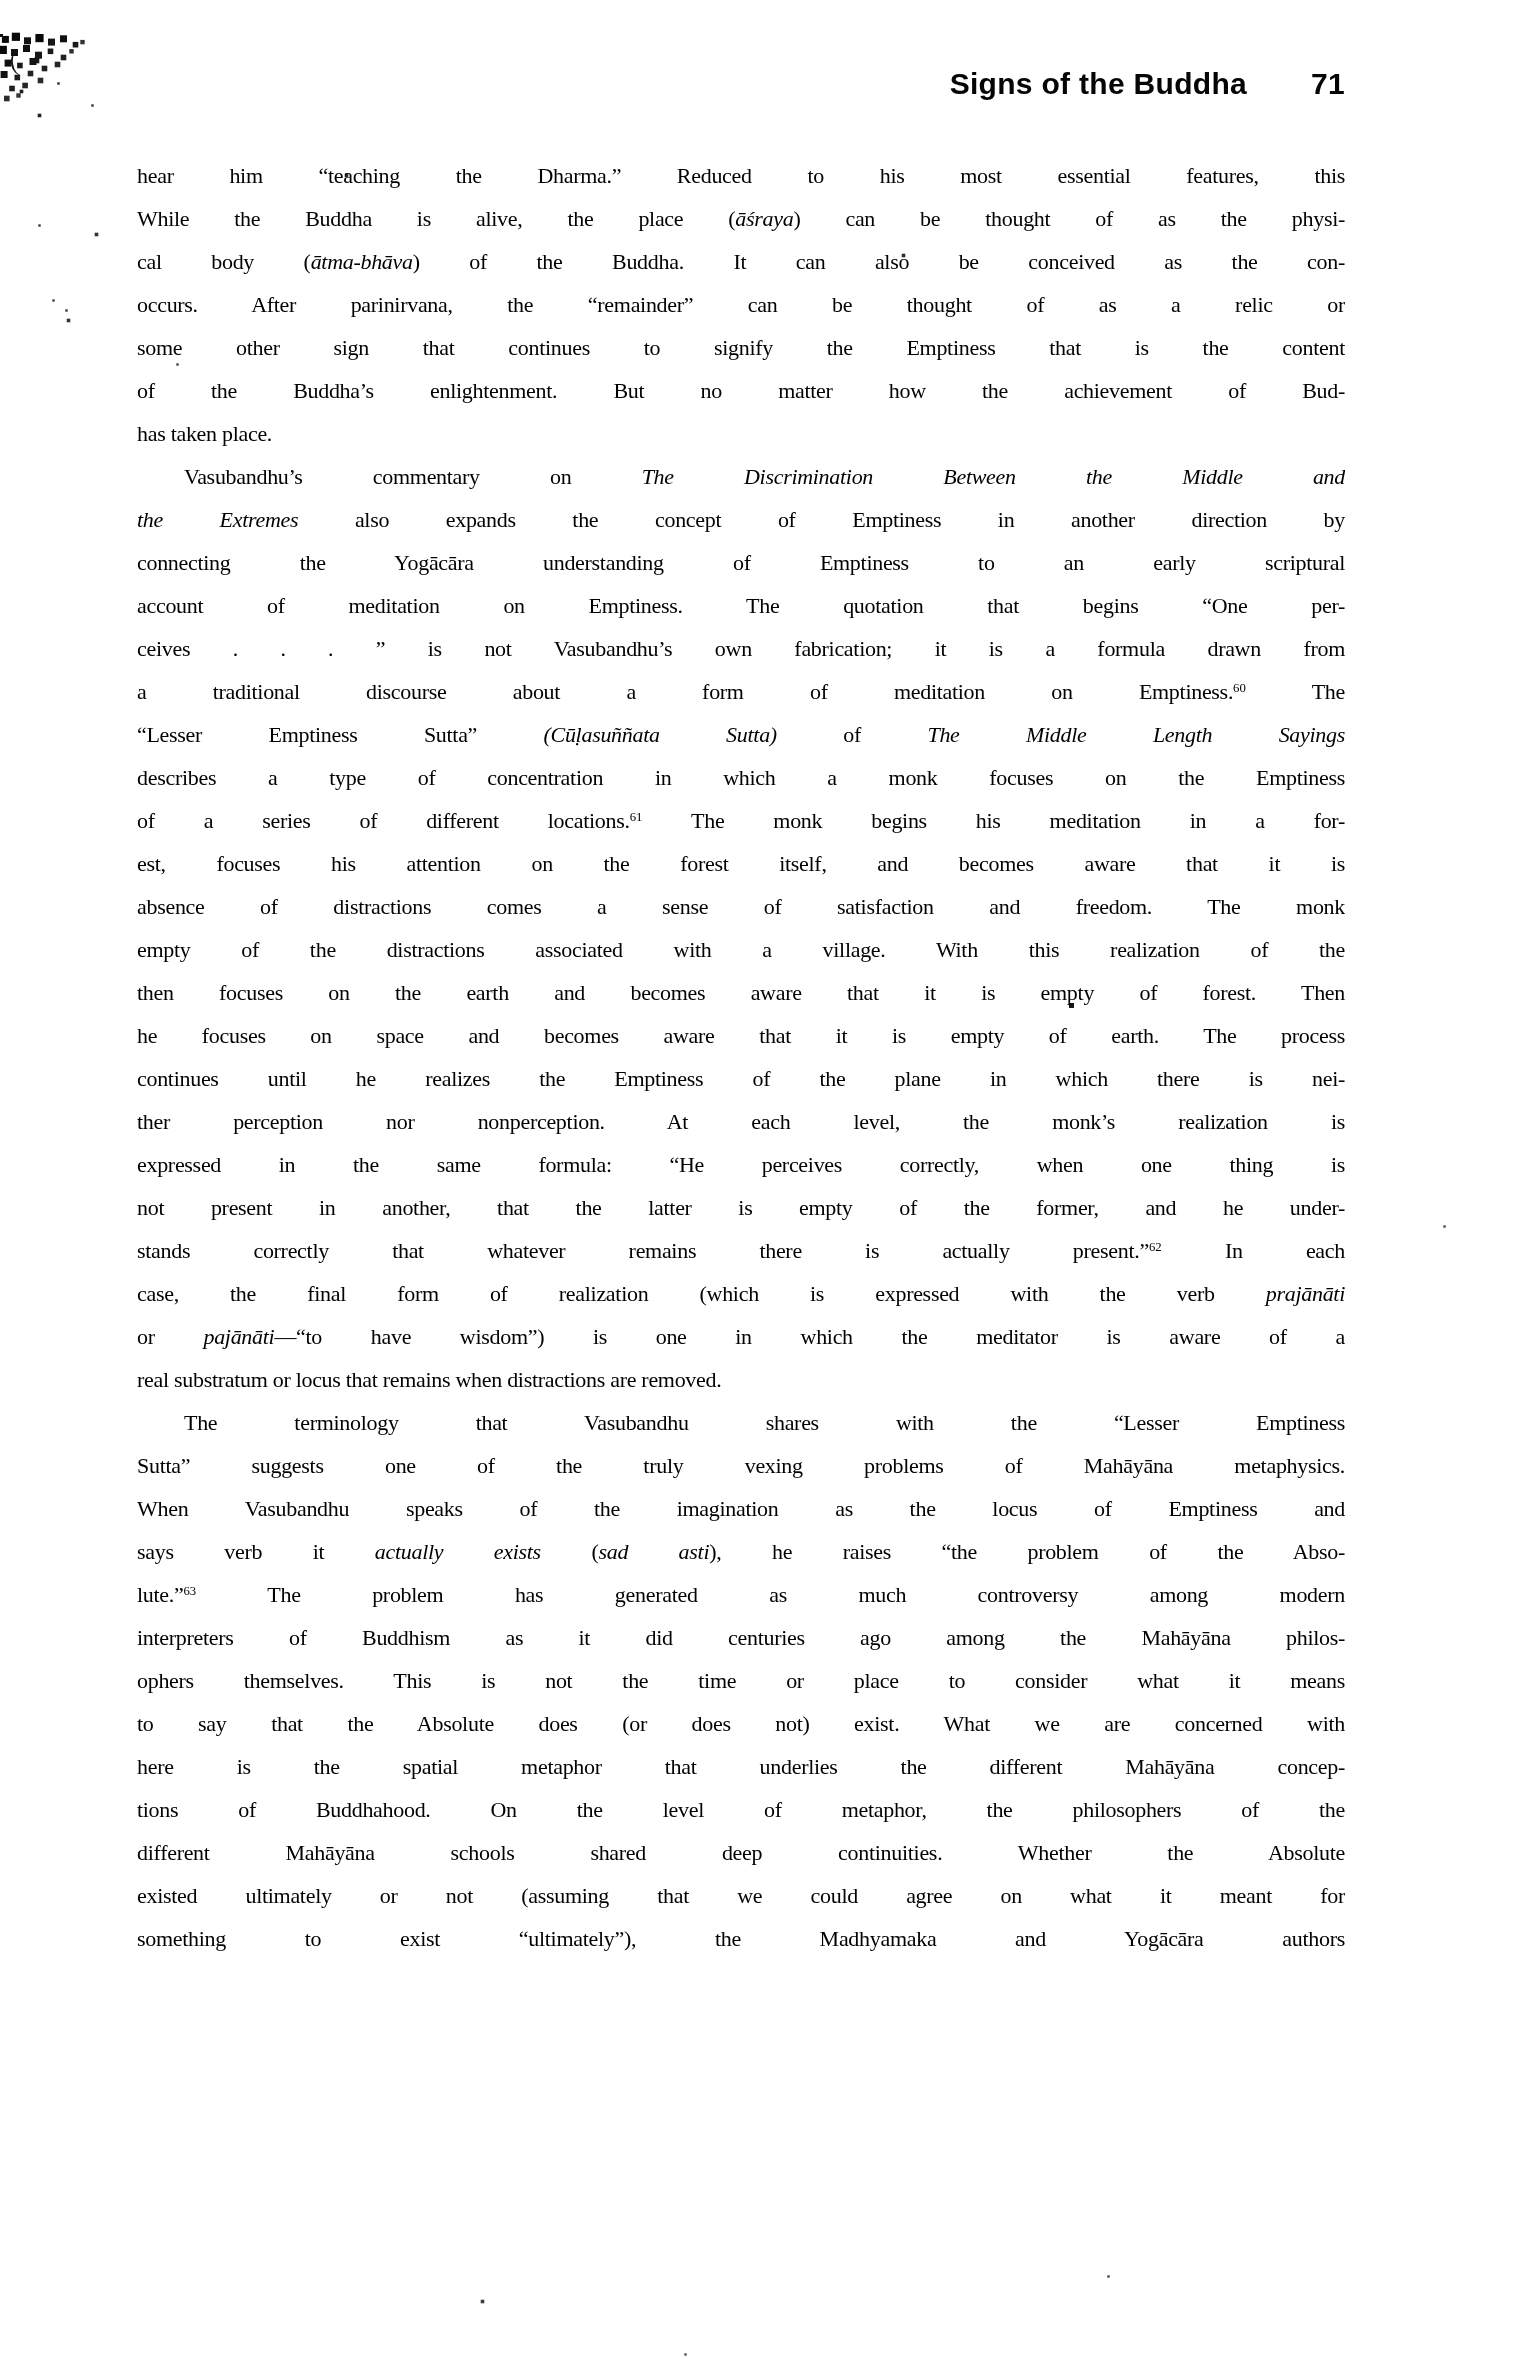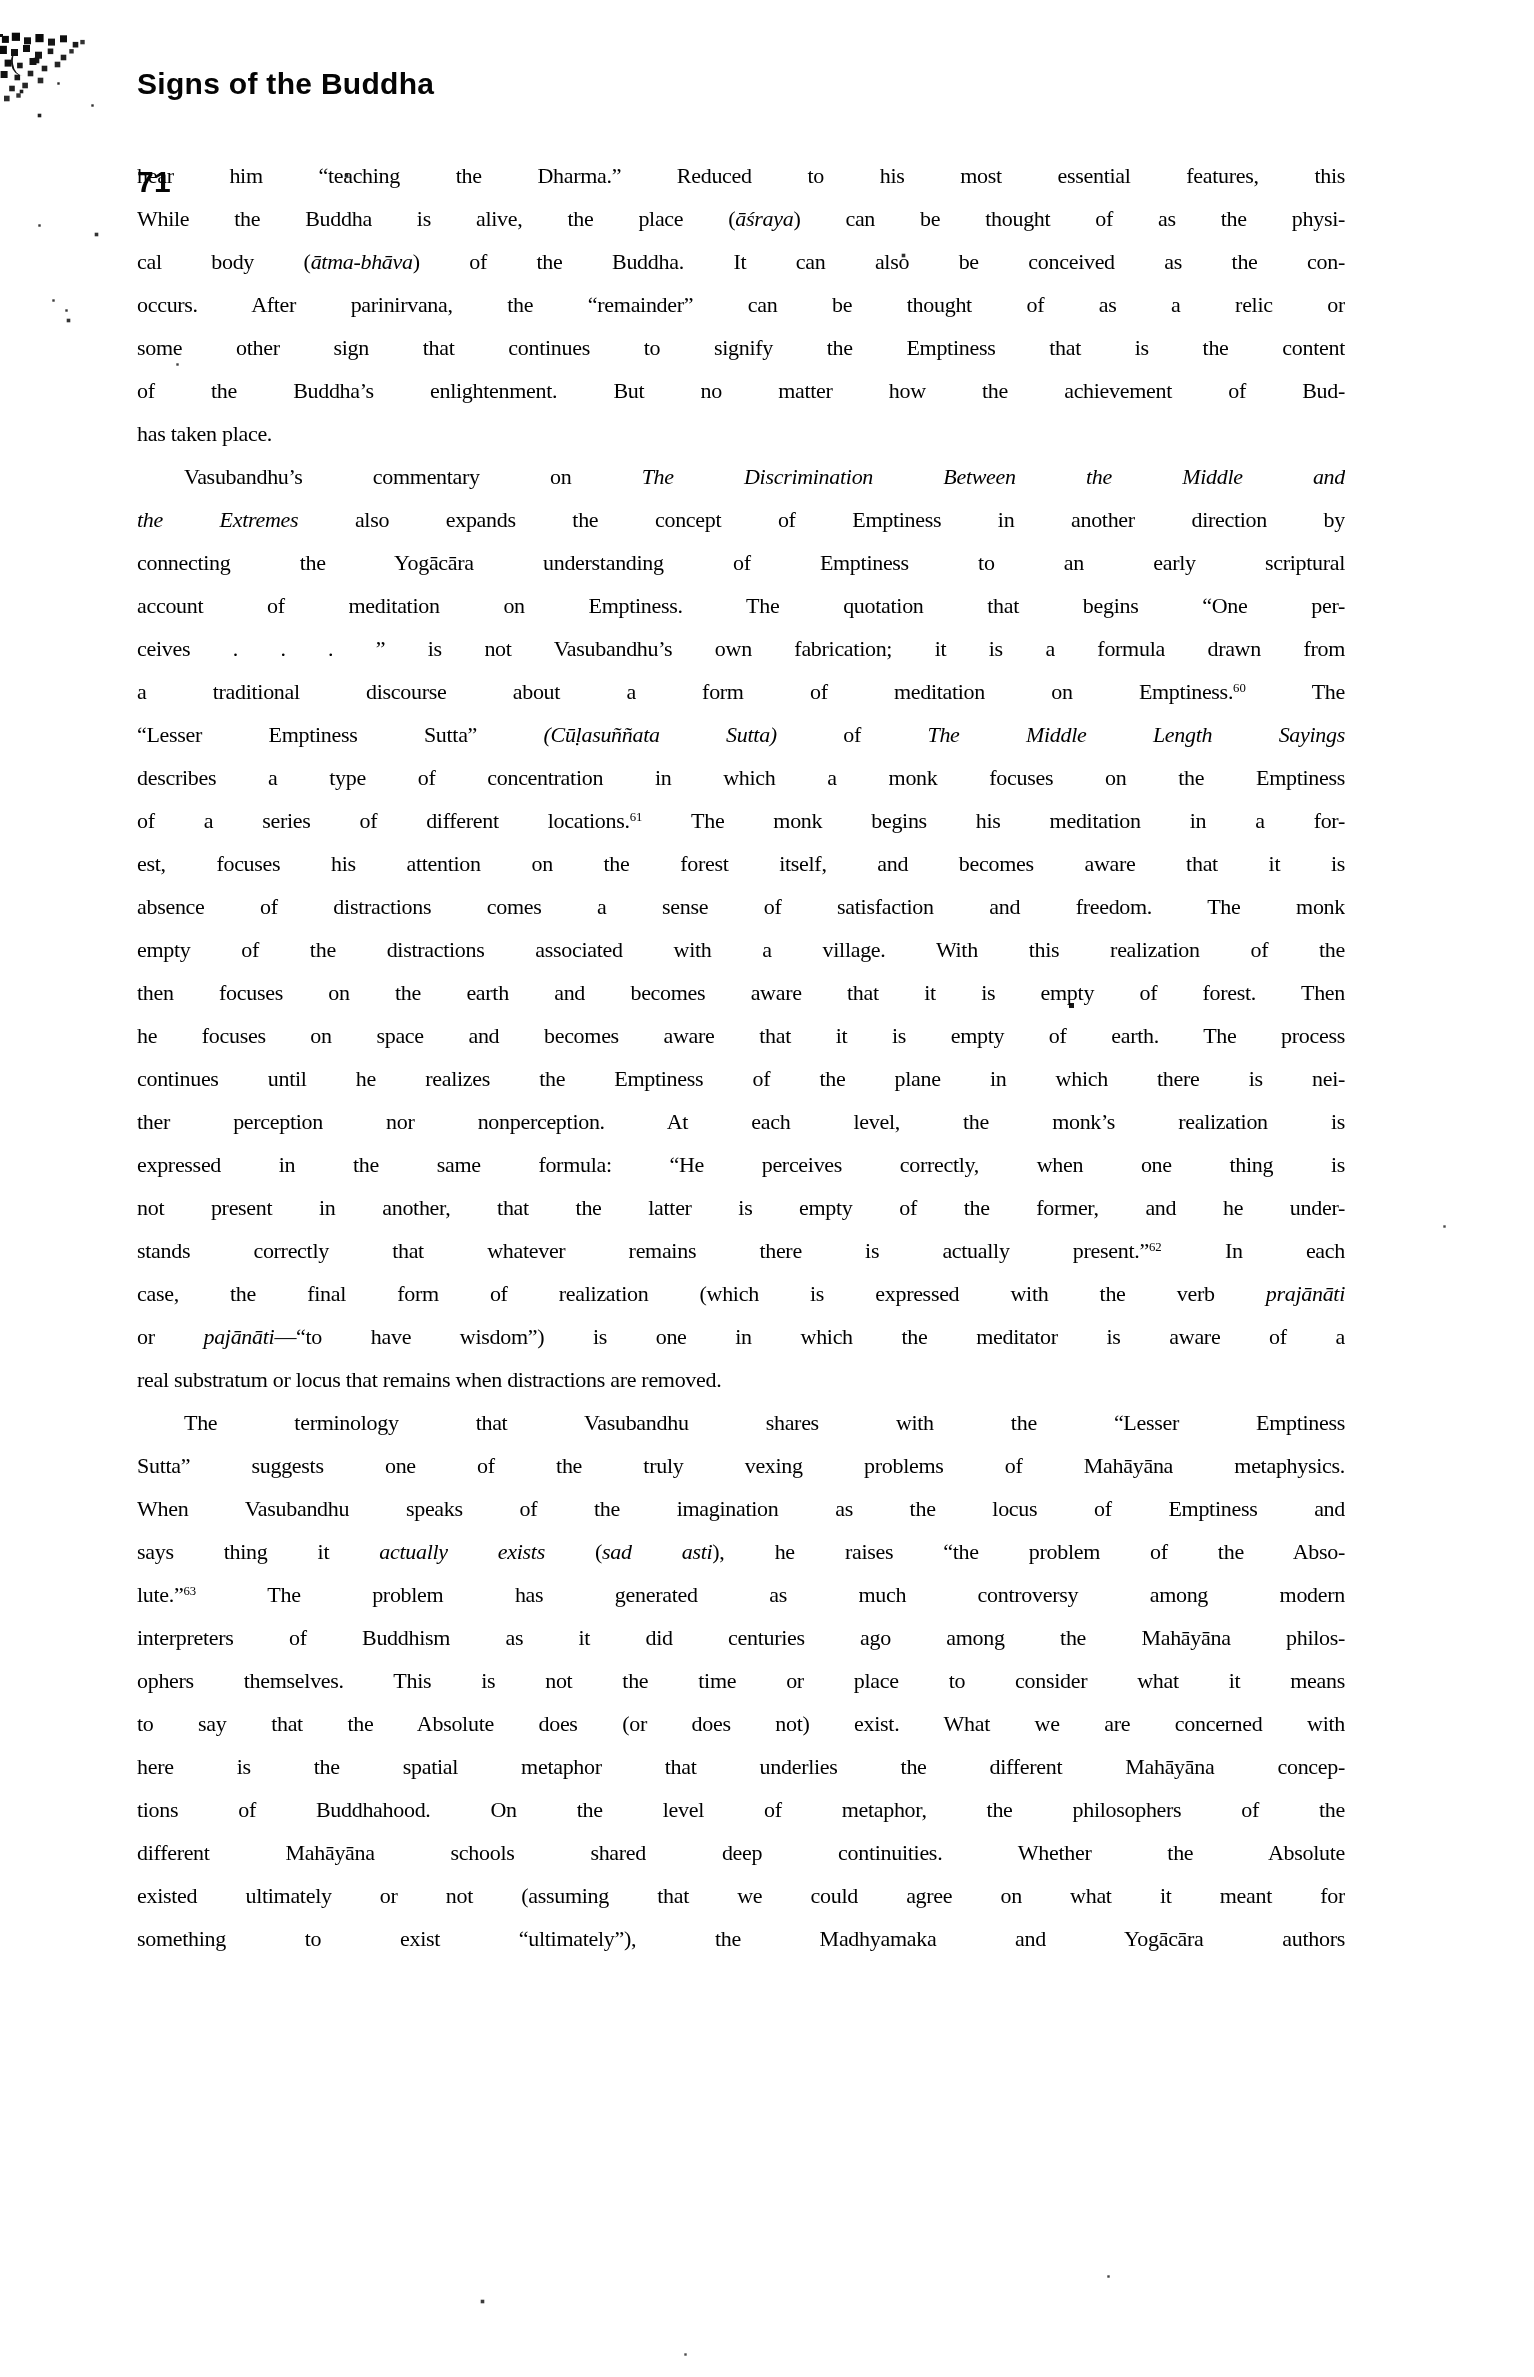--- a/index.html
+++ b/index.html
@@ -17,21 +17,20 @@
   .page-header {
     position: absolute;
     left: 137px; top: 67px; width: 1208px;
     display: flex; justify-content: flex-end; align-items: baseline;
     gap: 64px;
     font-family: "Liberation Sans", "DejaVu Sans", sans-serif;
     font-weight: bold;
     font-size: 30px;
     letter-spacing: 0.3px;
     color: #050505;
-    flex-direction: column;
   }
 
   
   .text-block {
     position: absolute;
     left: 137px; top: 154px; width: 1208px;
   }
   .line {
     font-size: 22px;
     line-height: 43px;
@@ -127,21 +126,21 @@
       <div class="line"><span>ther perception nor nonperception. At each level, the monk’s realization is</span></div>
       <div class="line"><span>expressed in the same formula: “He perceives correctly, when one thing is</span></div>
       <div class="line"><span>not present in another, that the latter is empty of the former, and he under-</span></div>
       <div class="line"><span>stands correctly that whatever remains there is actually present.”</span><sup>62</sup><span> In each</span></div>
       <div class="line"><span>case, the final form of realization (which is expressed with the verb </span><i>prajānāti</i></div>
       <div class="line"><span>or </span><i>pajānāti</i><span>—“to have wisdom”) is one in which the meditator is aware of a</span></div>
       <div class="line par-end"><span>real substratum or locus that remains when distractions are removed.</span></div>
       <div class="line indent"><span>The terminology that Vasubandhu shares with the “Lesser Emptiness</span></div>
       <div class="line"><span>Sutta” suggests one of the truly vexing problems of Mahāyāna metaphysics.</span></div>
       <div class="line"><span>When Vasubandhu speaks of the imagination as the locus of Emptiness and</span></div>
-      <div class="line"><span>says thing it </span><i>actually exists</i><span> (</span><i>sad asti</i><span>), he raises “the problem of the Abso-</span></div>
+      <div class="line"><span>says verb it </span><i>actually exists</i><span> (</span><i>sad asti</i><span>), he raises “the problem of the Abso-</span></div>
       <div class="line"><span>lute.”</span><sup>63</sup><span> The problem has generated as much controversy among modern</span></div>
       <div class="line"><span>interpreters of Buddhism as it did centuries ago among the Mahāyāna philos-</span></div>
       <div class="line"><span>ophers themselves. This is not the time or place to consider what it means</span></div>
       <div class="line"><span>to say that the Absolute does (or does not) exist. What we are concerned with</span></div>
       <div class="line"><span>here is the spatial metaphor that underlies the different Mahāyāna concep-</span></div>
       <div class="line"><span>tions of Buddhahood. On the level of metaphor, the philosophers of the</span></div>
       <div class="line"><span>different Mahāyāna schools shared deep continuities. Whether the Absolute</span></div>
       <div class="line"><span>existed ultimately or not (assuming that we could agree on what it meant for</span></div>
       <div class="line"><span>something to exist “ultimately”), the Madhyamaka and Yogācāra authors</span></div>
     </div>

